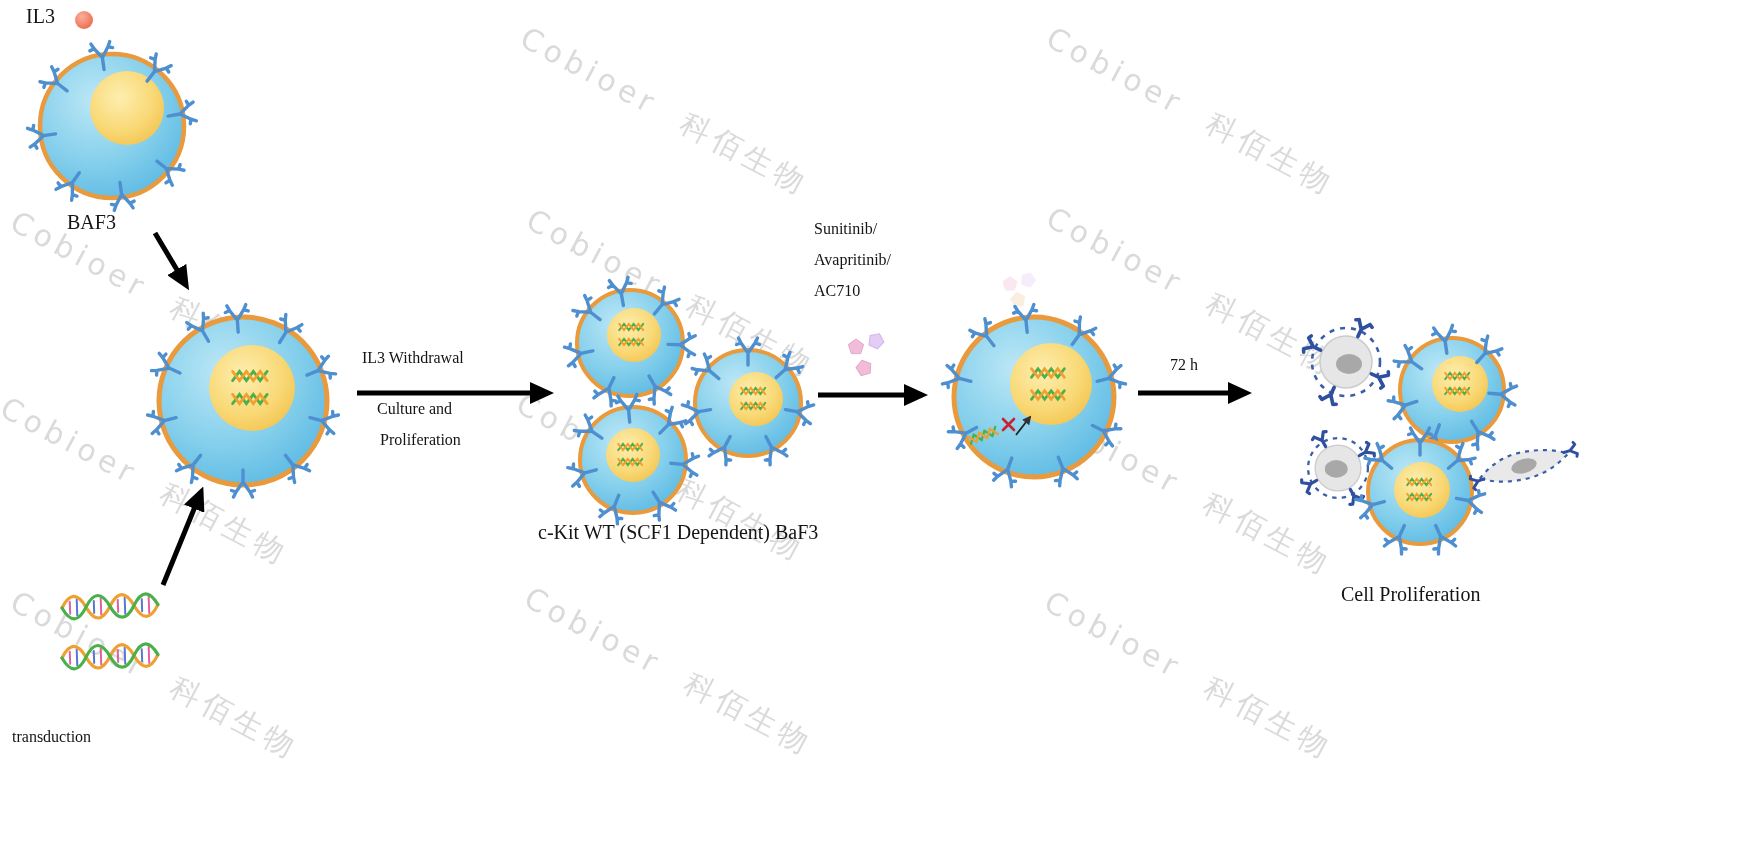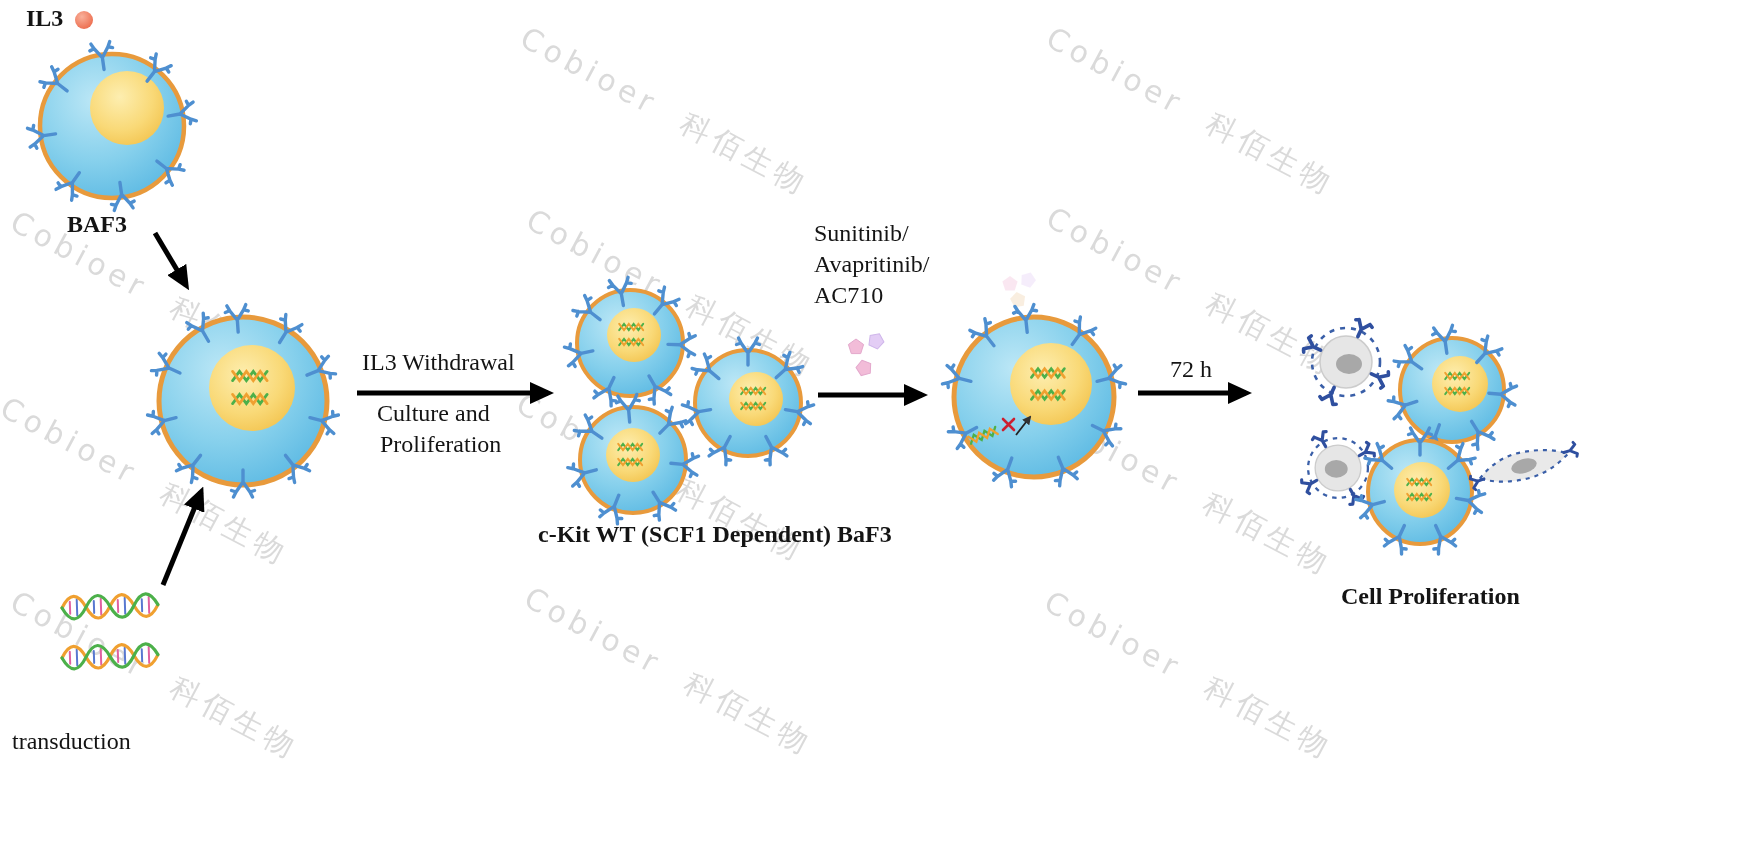--- a/index.html
+++ b/index.html
@@ -3,22 +3,22 @@
 <meta charset="utf-8">
 <style>
   html,body{margin:0;padding:0;background:#ffffff;}
   #canvas{position:relative;width:1763px;height:848px;background:#ffffff;overflow:hidden;
           font-family:"Liberation Serif",serif;}
   #wm-layer{position:absolute;left:0;top:0;width:100%;height:100%;z-index:0;}
   .wm{position:absolute;font-family:"DejaVu Sans",sans-serif;font-size:30px;color:#b9b9b9;
       opacity:.52;letter-spacing:5px;word-spacing:16px;white-space:nowrap;
       transform:rotate(28deg);transform-origin:left top;user-select:none;}
   #art{position:absolute;left:0;top:0;z-index:1;}
-  .lbl{position:absolute;z-index:2;color:#141414;white-space:nowrap;font-size:24px;}
-  .f24{font-size:24px;font-weight:bold;}
+  .lbl{position:absolute;z-index:2;color:#141414;white-space:nowrap;font-size:16px;}
+  .f24{font-size:20px;}
 </style>
 </head>
 <body>
 
 <div id="canvas">
 
   <div id="wm-layer">
     <span class="wm" style="left:532px;top:18px">Cobioer 科佰生物</span>
     <span class="wm" style="left:1058px;top:18px">Cobioer 科佰生物</span>
     <span class="wm" style="left:22px;top:202px">Cobioer 科佰生物</span>

